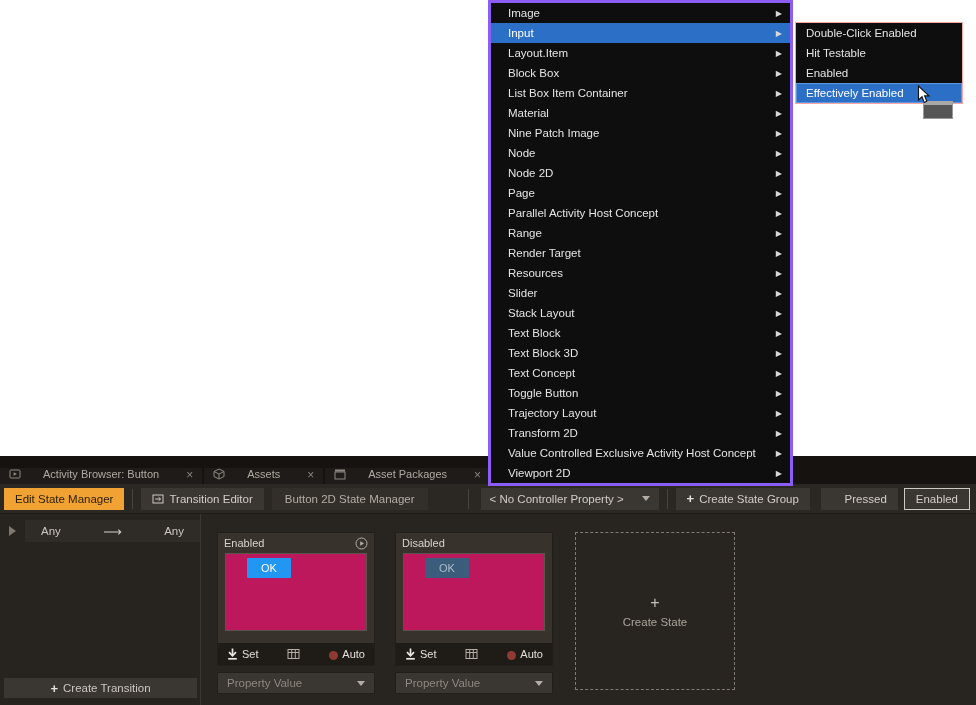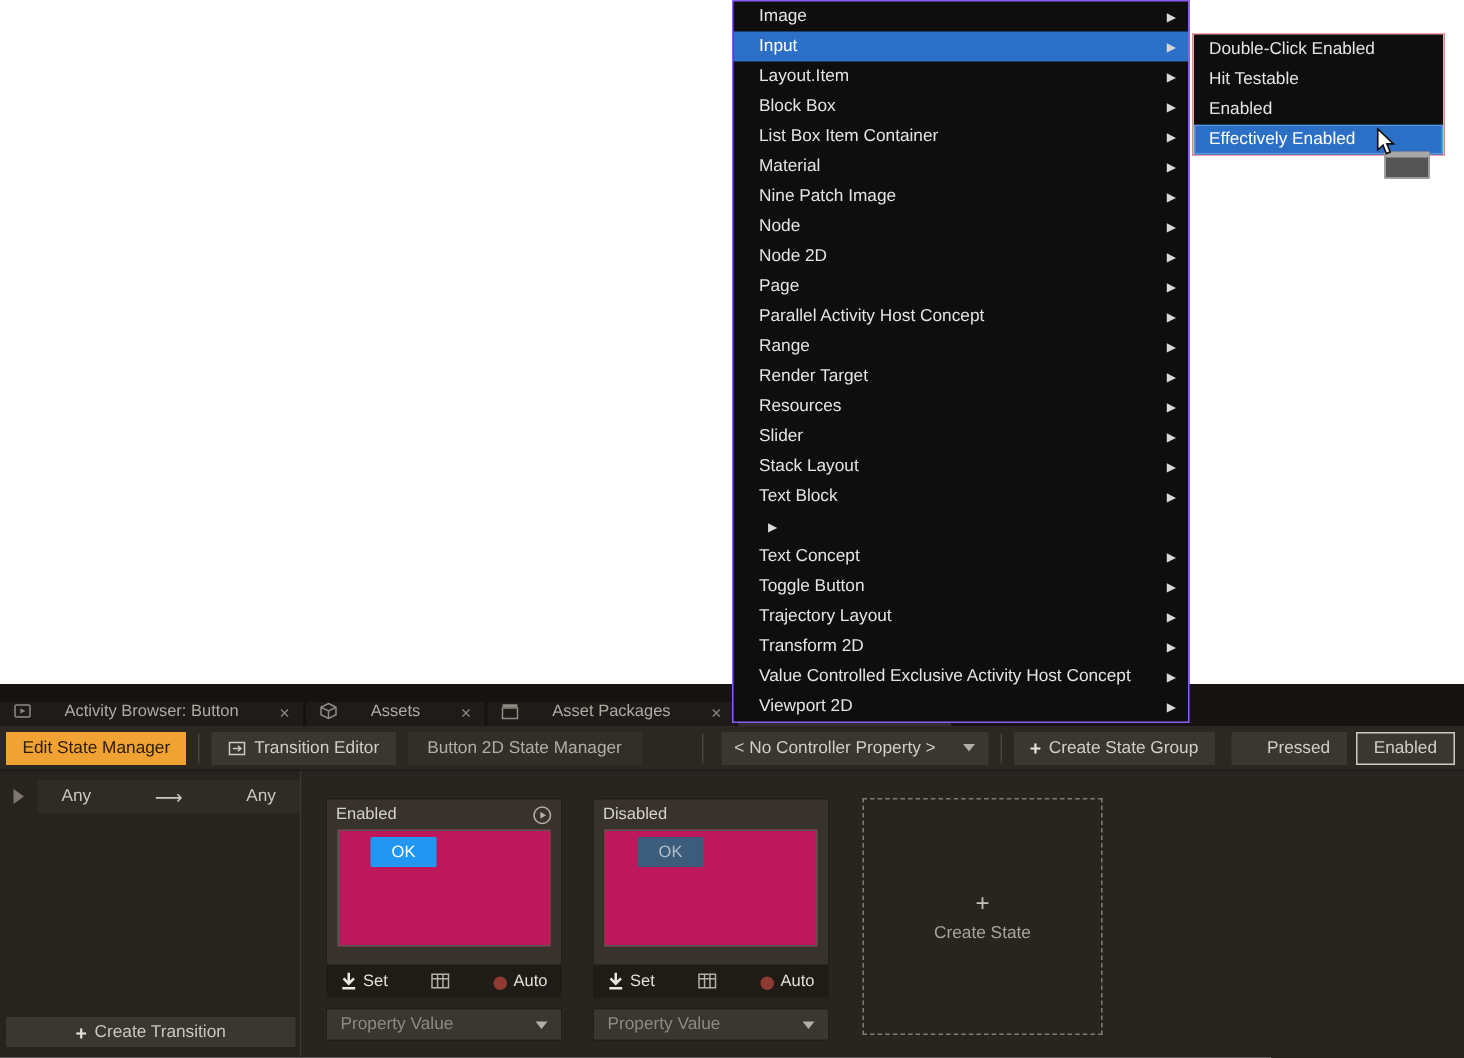--- a/index.html
+++ b/index.html
@@ -1,21 +1,21 @@
 <!DOCTYPE html>
 <html style="--highlight-blue: #2c6fc7; --accent-orange: #f0a232; --ok-blue: #2196f3; --auto-red: #8f3a32;"><head>
 <meta charset="utf-8">
 <style>
   * { margin:0; padding:0; box-sizing:border-box; }
   html,body { width:976px; height:705px; }
   body { position:relative; overflow:hidden; background:#ffffff; font-family:"Liberation Sans", sans-serif; }
   button { font:inherit; border:none; cursor:default; }
 
   
-  .context-menu { position:absolute; left:488px; top:0; width:305px; background:#0e0e0e; border:1px solid #8b5cf6; z-index:50; }
+  .context-menu { position:absolute; left:488px; top:0; width:305px; background:#0e0e0e; border:3px solid #8b5cf6; z-index:50; }
   .mi { height:20px; display:flex; align-items:center; padding:0 8px 0 17px; font-size:11.5px; color:#e4e4e4; white-space:nowrap; }
   .mi .lbl { flex:1; overflow:hidden; }
   .mi .arr { font-size:8px; color:#d8d8d8; margin-left:6px; }
   .mi.hl { background:var(--highlight-blue,#2c6fc7); color:#fff; }
 
   .submenu { position:absolute; left:795px; top:22px; width:168px; background:#0e0e0e; border:1px solid #fca5a5; z-index:51; }
   .smi { height:20px; display:flex; align-items:center; padding:0 10px; font-size:11.5px; color:#e4e4e4; white-space:nowrap; }
   .smi.hl { background:var(--highlight-blue,#2c6fc7); color:#fff; box-shadow:inset 0 0 0 1px #5d97de; }
 
   
@@ -284,20 +284,21 @@
     </div>
   <div class="mi">
       <span class="lbl">Stack Layout</span>
       <span class="arr">▶</span>
     </div>
   <div class="mi">
       <span class="lbl">Text Block</span>
       <span class="arr">▶</span>
     </div>
   <div class="mi">
+      <span class="lbl">Text Block 3D</span>
       <span class="arr">▶</span>
     </div>
   <div class="mi">
       <span class="lbl">Text Concept</span>
       <span class="arr">▶</span>
     </div>
   <div class="mi">
       <span class="lbl">Toggle Button</span>
       <span class="arr">▶</span>
     </div>

